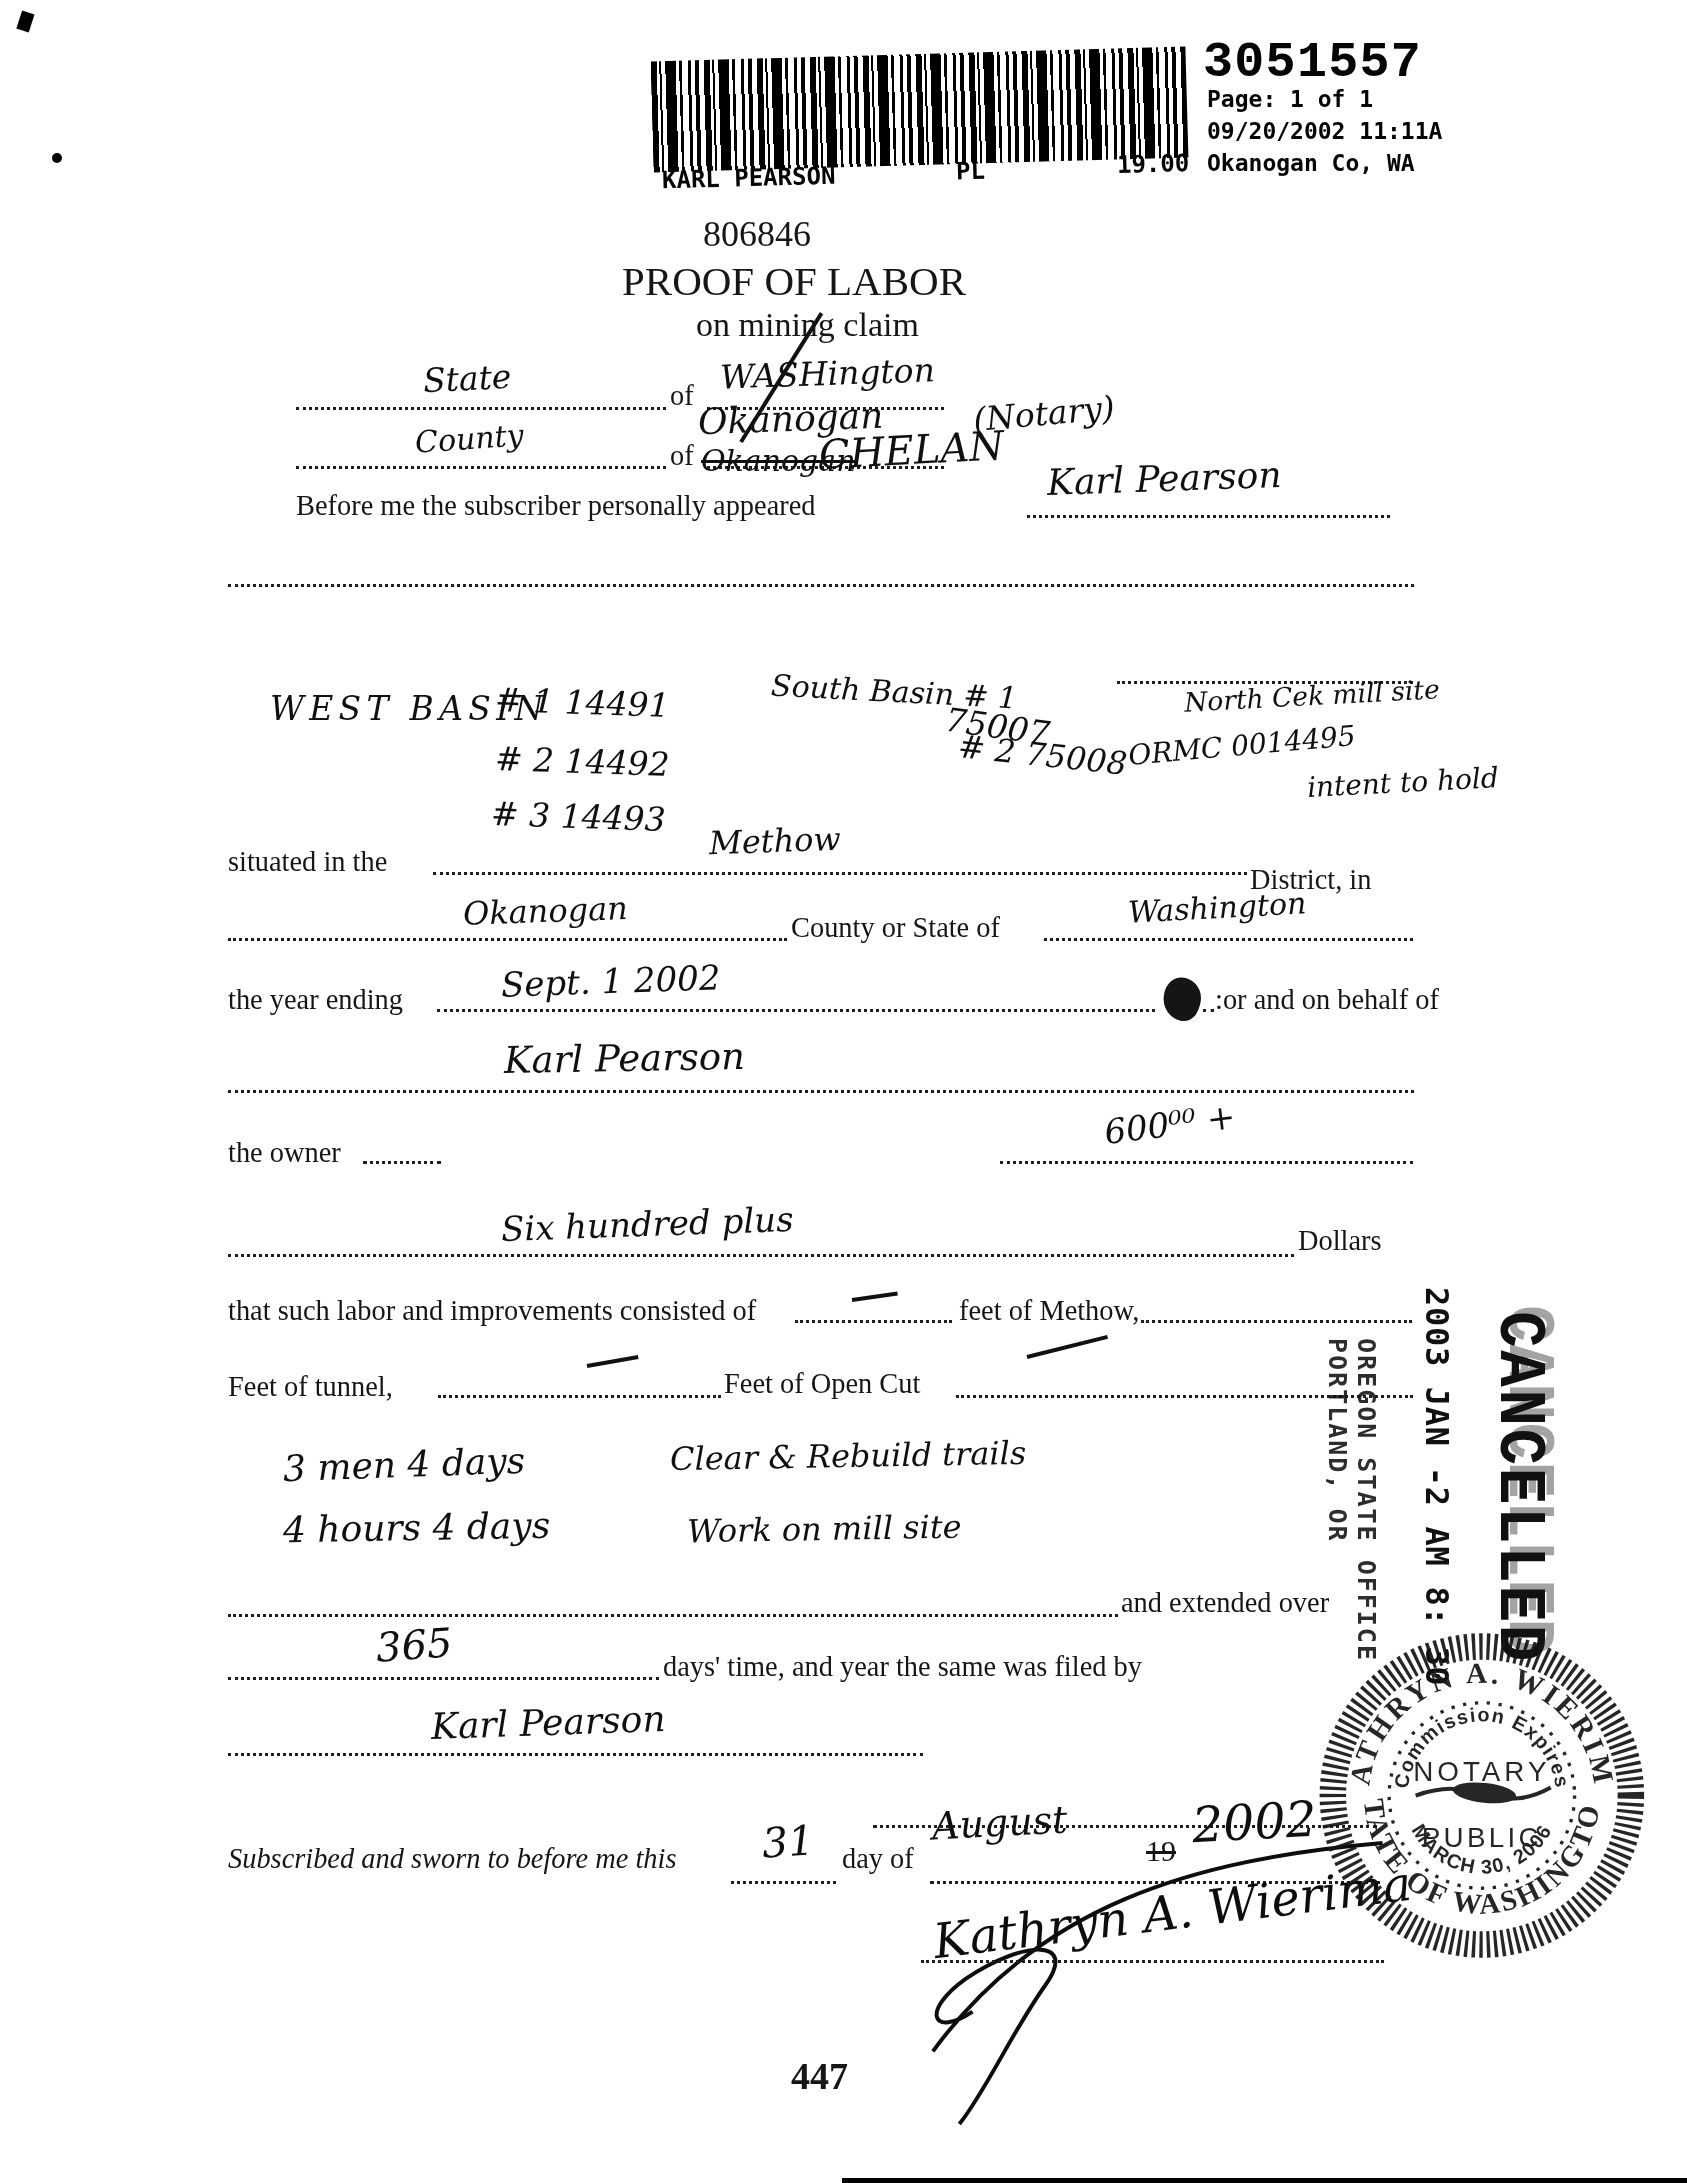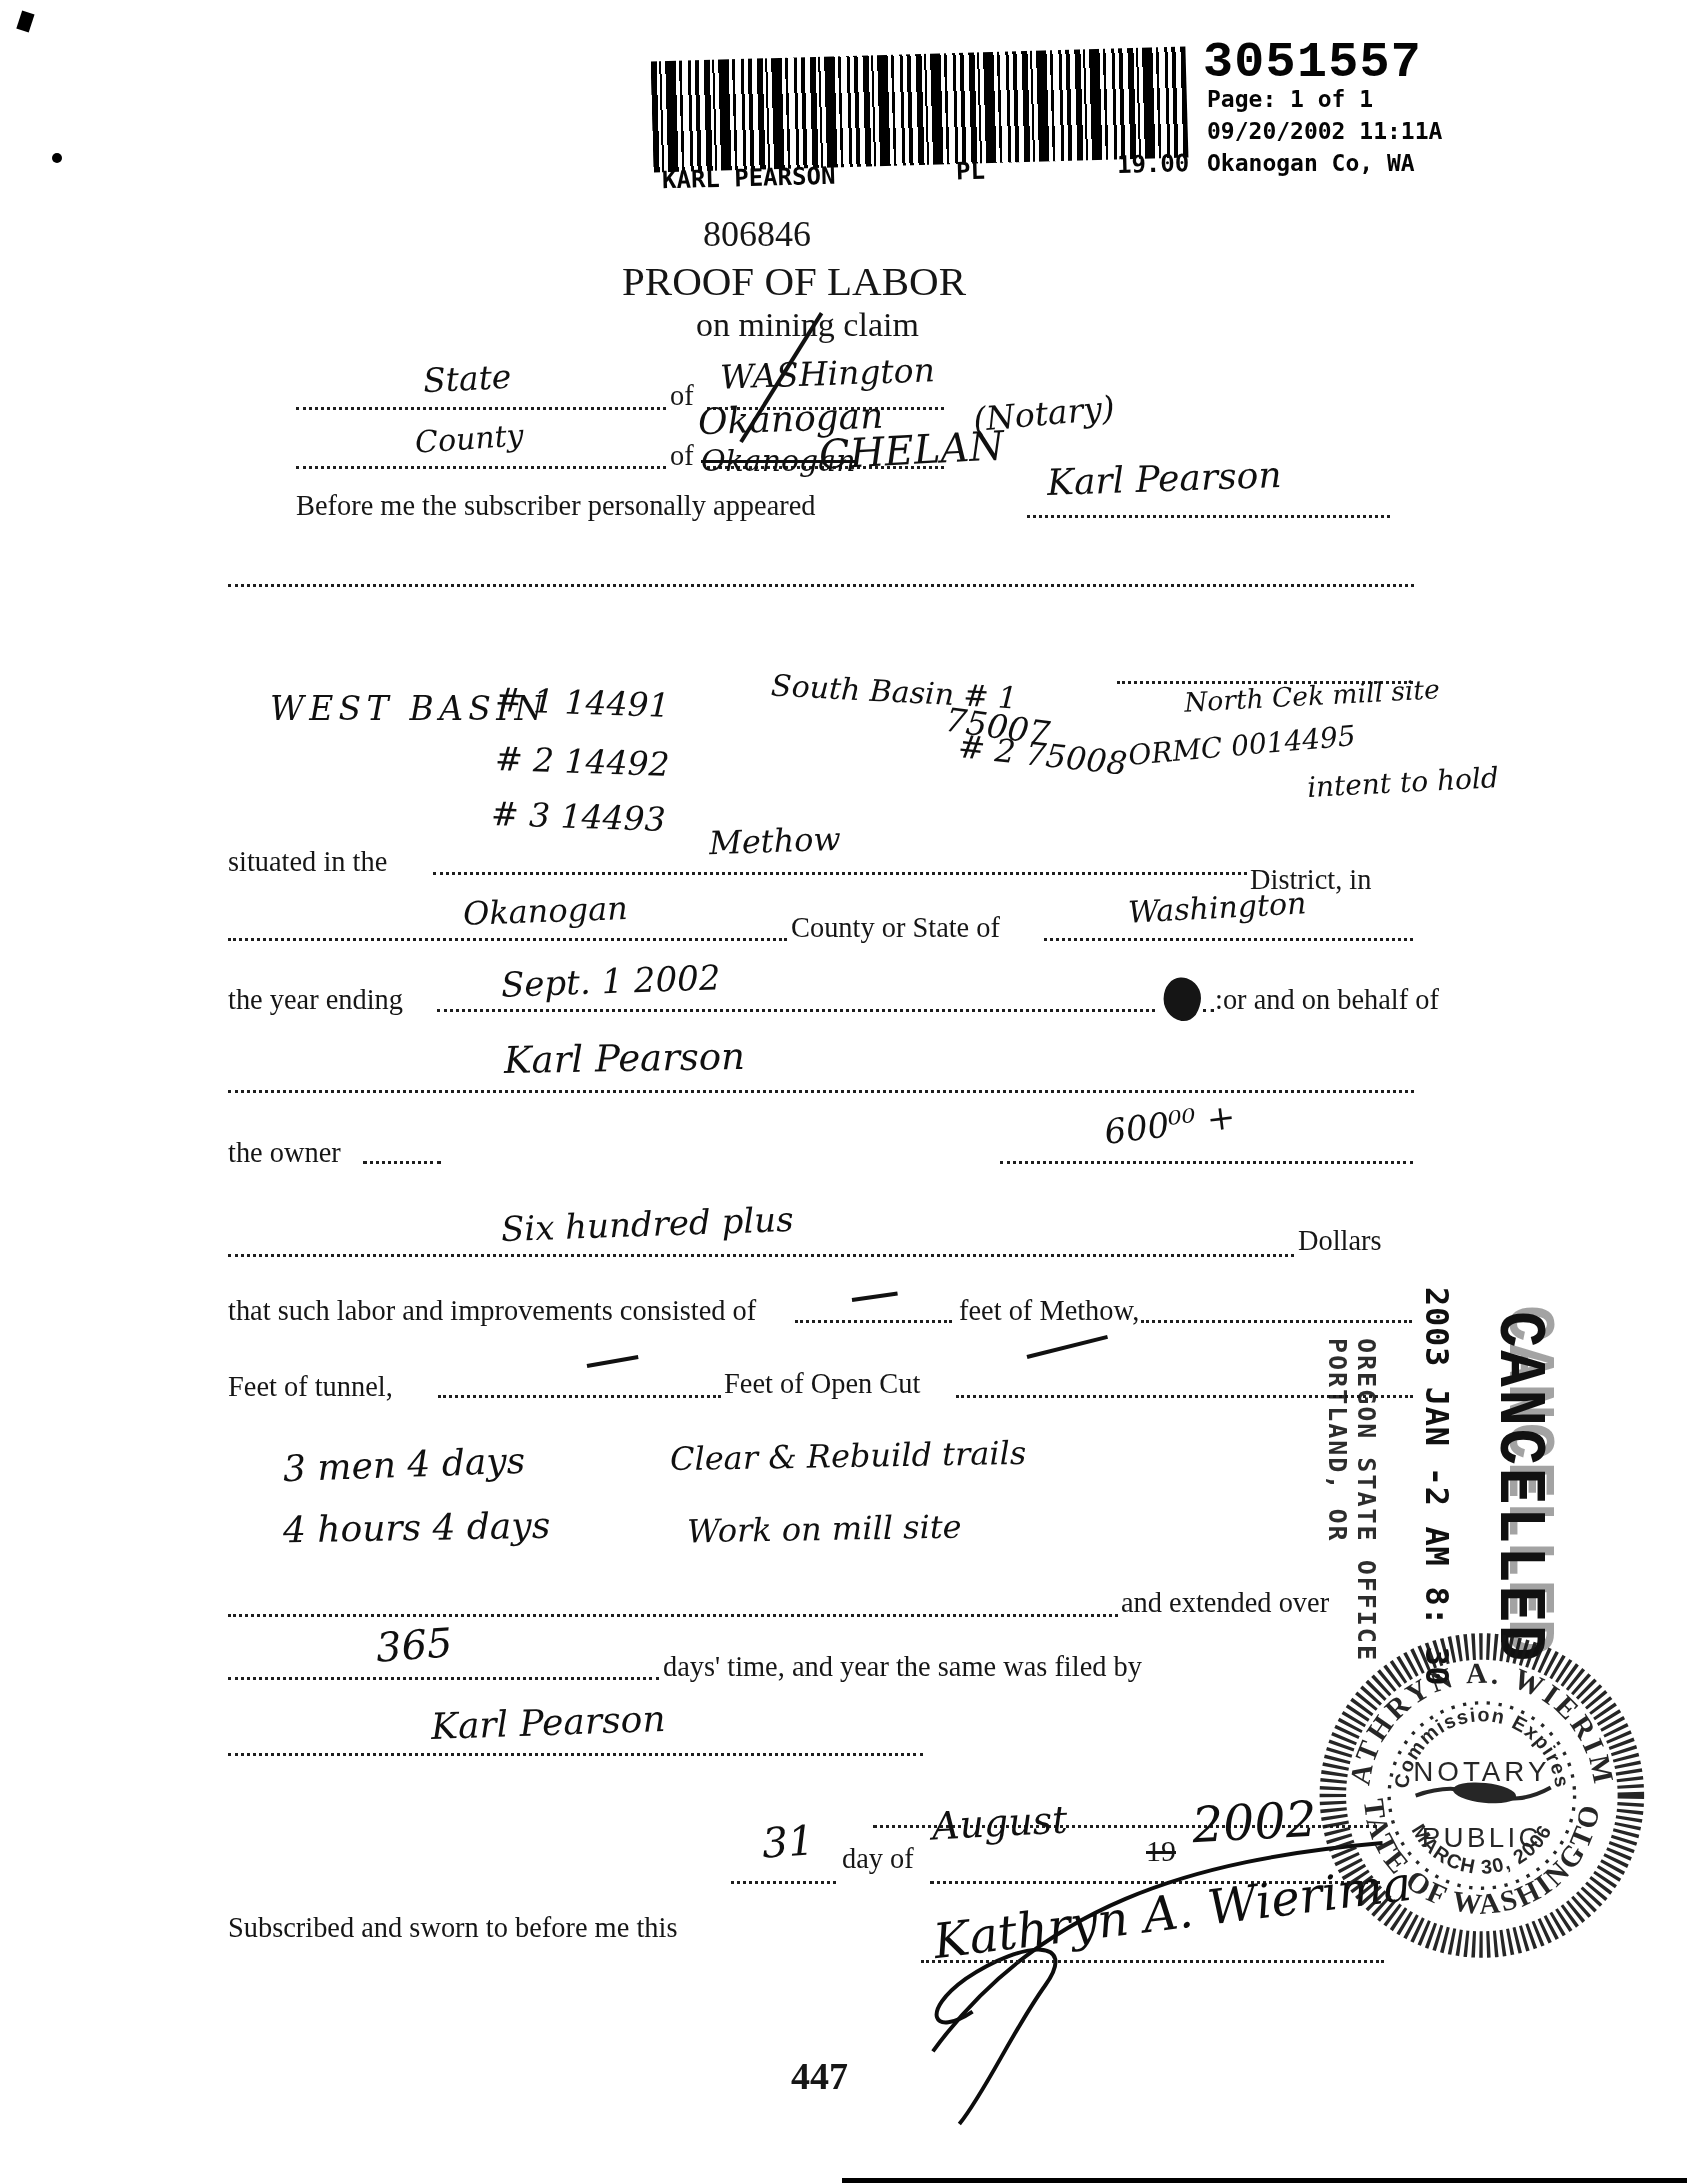--- a/index.html
+++ b/index.html
@@ -138,21 +138,21 @@
 
   <div class="hw" style="left:376px;top:1622px;font-size:40px;transform:rotate(-4deg);">365</div>
   <div class="dot" style="left:228px;top:1677px;width:431px;"></div>
   <div class="pt" style="left:663px;top:1651px;">days' time, and year the same was filed by</div>
 
   <div class="hw" style="left:431px;top:1702px;font-size:36px;transform:rotate(-2deg);">Karl Pearson</div>
   <div class="dot" style="left:228px;top:1753px;width:695px;"></div>
 
   <div class="dot" style="left:873px;top:1825px;width:504px;"></div>
 
-  <div class="pt" style="left:228px;top:1912px;">Subscribed and sworn to before me this</div>
+  <div class="pt" style="left:228px;top:1843px;font-style:italic;">Subscribed and sworn to before me this</div>
   <div class="dot" style="left:731px;top:1881px;width:105px;"></div>
   <div class="hw" style="left:762px;top:1818px;font-size:41px;transform:rotate(-4deg);">31</div>
   <div class="pt" style="left:842px;top:1843px;">day of</div>
   <div class="dot" style="left:930px;top:1881px;width:192px;"></div>
   <div class="hw" style="left:932px;top:1801px;font-size:38px;transform:rotate(-3deg);">August</div>
   <div class="pt strike" style="left:1146px;top:1834px;font-size:30px;">19</div>
   <div class="dot" style="left:1125px;top:1881px;width:255px;"></div>
   <div class="hw" style="left:1192px;top:1794px;font-size:49px;transform:rotate(-3deg);">2002</div>
 
   <svg style="position:absolute;left:880px;top:1813px;" width="529" height="318" viewBox="0 0 800 480">

